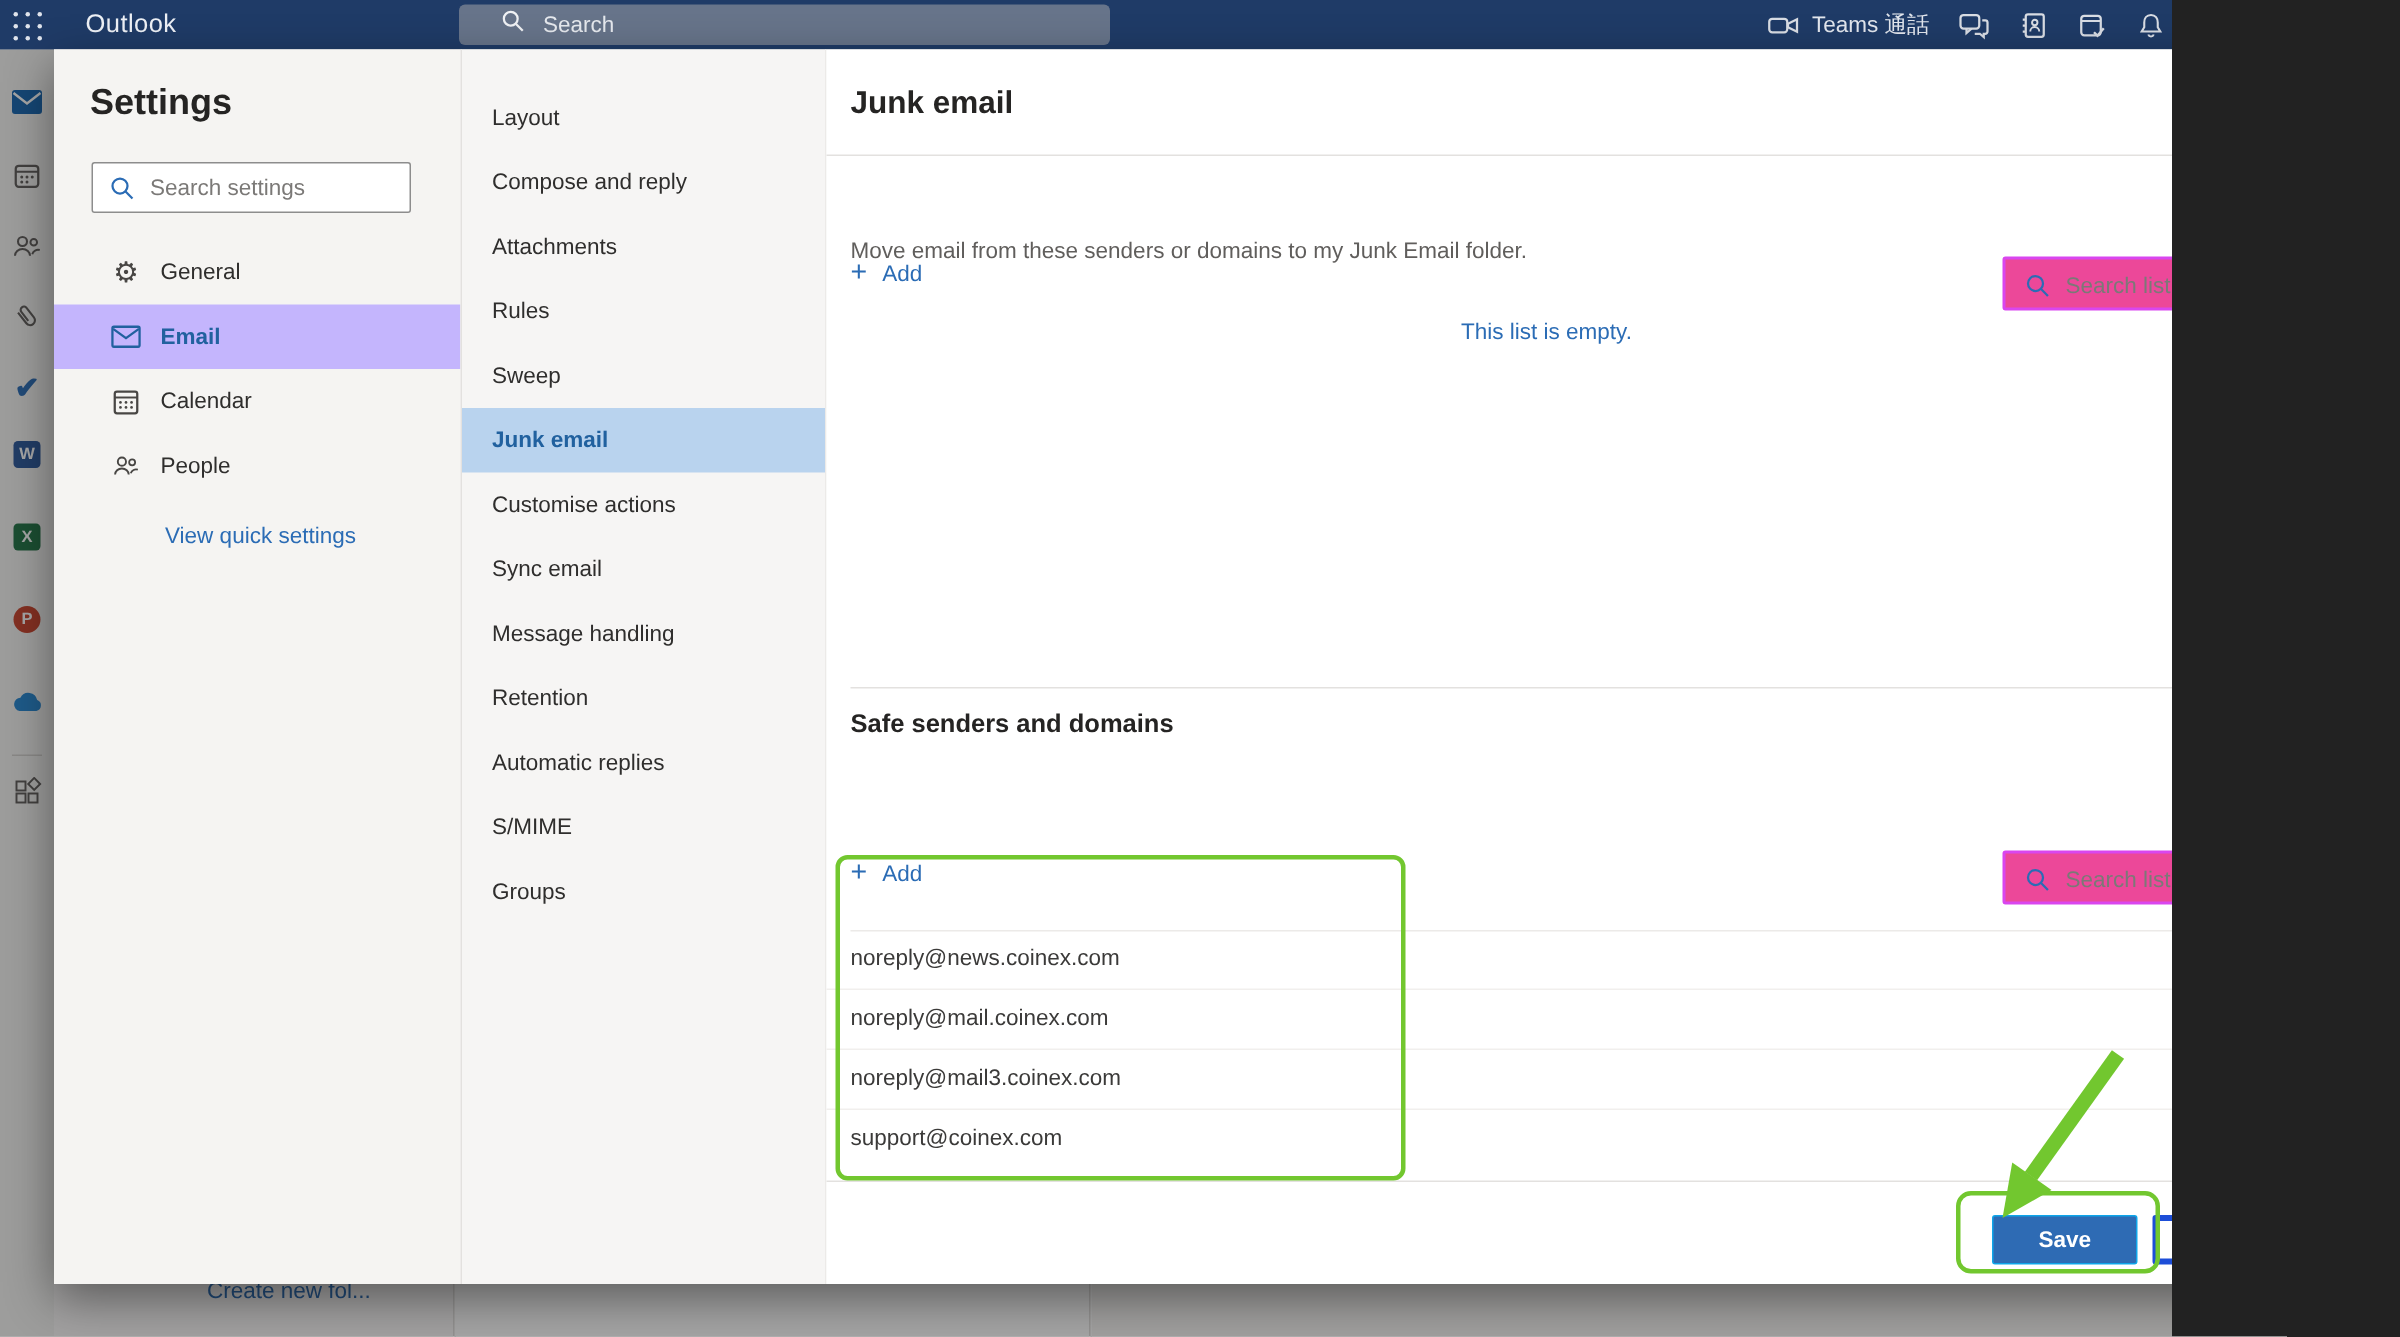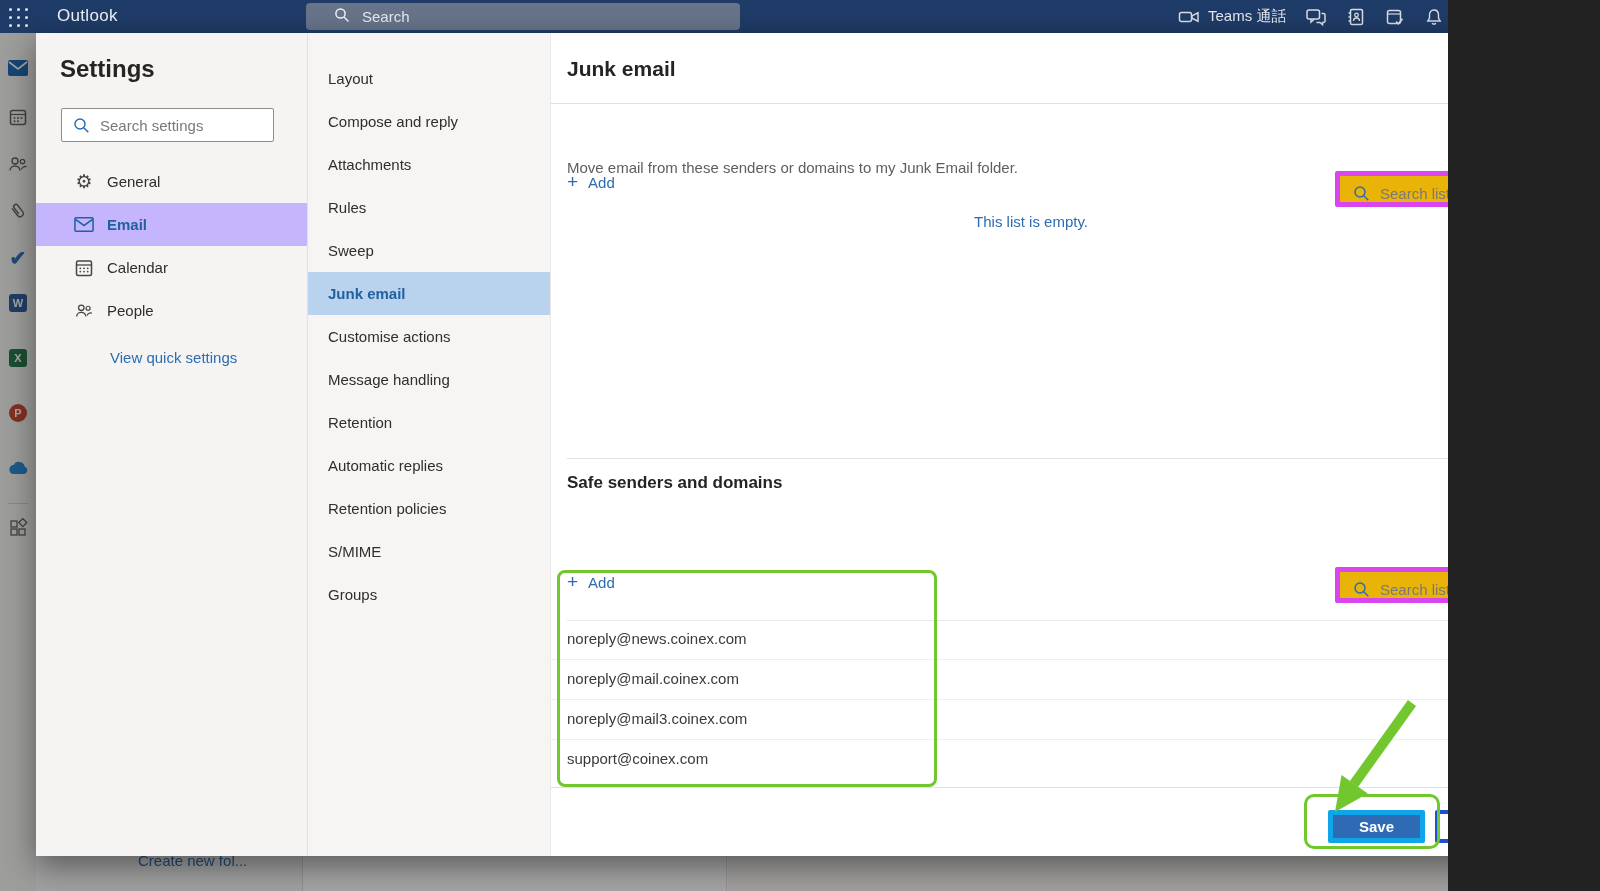--- a/index.html
+++ b/index.html
@@ -62,39 +62,39 @@
   
   .main { position:absolute; left:515px; top:0; width:1017px; height:100%; background:#fff; }
   .pg-title { position:absolute; left:16px; top:24px; font-size:21px; font-weight:600; color:#252423; }
   .closebtn { position:absolute; right:30px; top:26px; width:24px; height:24px; color:#5d5b59; font-size:19px;
     display:flex; align-items:center; justify-content:center; cursor:pointer; background:none; border:none; }
   .hdr-div { position:absolute; left:0; top:70px; width:100%; height:1px; background:#e3e1df; }
   .desc { position:absolute; left:16px; font-size:15px; color:#605e5c;margin-top:32px; }
   .addlink { position:absolute; left:16px; display:flex; align-items:center; gap:10px; color:#2b6cb5;
     font-size:15px; cursor:pointer; background:none; border:none; font-family:"Liberation Sans",sans-serif; }
   .addlink .plus { font-size:19px; font-weight:400; line-height:18px; }
-  .listsearch { position:absolute; left:784px; width:187px; height:36px; border:5px solid #d946ef; border-radius:2px; background:#eab308; }
+  .listsearch { position:absolute; left:784px; width:187px; height:36px; border:2px solid #d946ef; border-radius:2px; background:#ec4899; }
   .listsearch input { position:absolute; left:40px; top:1px; width:140px; height:32px; border:none; outline:none;
     font-size:15px; color:#323130; font-family:"Liberation Sans",sans-serif; background:transparent; }
   .listsearch input::placeholder { color:#7b7977; }
   .emptytext { position:absolute; left:0; top:180px; width:960px; text-align:center; color:#2b6cb5; font-size:15px; }
   .sec-div { position:absolute; left:16px; width:974px; height:1px; background:#e3e1df; }
   .sec-head { position:absolute; left:16px; top:440px; font-size:17px; font-weight:600; color:#252423; }
   .rows { position:absolute; left:0; top:587px; width:1017px; }
   .rowitem { position:relative; height:40px; border-bottom:1px solid #f1efed; }
   .rowitem:last-child { border-bottom:none; }
   .rowmail { position:absolute; left:16px; top:10px; font-size:15px; color:#3b3a39; }
   .rowact { position:absolute; top:8px; width:24px; height:24px; display:flex; align-items:center; justify-content:center;
     cursor:pointer; background:none; border:none; color:#2b6cb1; }
   .act-edit { left:898px; font-size:17px; }
   .act-del { left:936px; }
   .foot-div { position:absolute; left:0; top:754px; width:100%; height:1px; background:#e3e1df; }
   .btn { position:absolute; top:777px; height:33px; font-size:15px; font-weight:600; border-radius:2px; cursor:pointer;
     font-family:"Liberation Sans",sans-serif; }
-  .btn-save { left:777px; width:97px; background:#2e6bb4; color:#fff; border:5px solid #0ea5e9; }
+  .btn-save { left:777px; width:97px; background:#2e6bb4; color:#fff; border:1px solid #0ea5e9; }
   .btn-discard { left:884px; width:98px; background:#fff; color:#252423; border:4px solid #1d4ed8; }
   .vscroll { position:absolute; left:1003px; top:115px; width:7px; height:308px; background:#dcdcdc; border-radius:4px; }
   
   .greenbox { position:absolute; border:3px solid #72c72f; pointer-events:none; z-index:12; }
   .gb-list { left:6px; top:537px; width:380px; height:217px; border-radius:8px; }
   .gb-save { left:753px; top:761px; width:136px; height:55px; border-radius:10px; }
   .anno-arrow { position:absolute; left:0; top:0; z-index:30; pointer-events:none; }
 </style>
 </head>
 <body>
@@ -319,24 +319,24 @@
 
     <div class="menu-col">
       <div class="menu-list">
         <div class="menu-item">Layout</div>
         <div class="menu-item">Compose and reply</div>
         <div class="menu-item">Attachments</div>
         <div class="menu-item">Rules</div>
         <div class="menu-item">Sweep</div>
         <div class="menu-item sel">Junk email</div>
         <div class="menu-item">Customise actions</div>
+        <div class="menu-item">Sync email</div>
         <div class="menu-item">Message handling</div>
         <div class="menu-item">Retention</div>
         <div class="menu-item">Automatic replies</div>
-        <div class="menu-item">Retention policies</div>
         <div class="menu-item">S/MIME</div>
         <div class="menu-item">Groups</div>
       </div>
     </div>
 
     <div class="main">
       <div class="pg-title">Junk email</div>
       <button class="closebtn">✕</button>
       <div class="hdr-div"></div>
 

